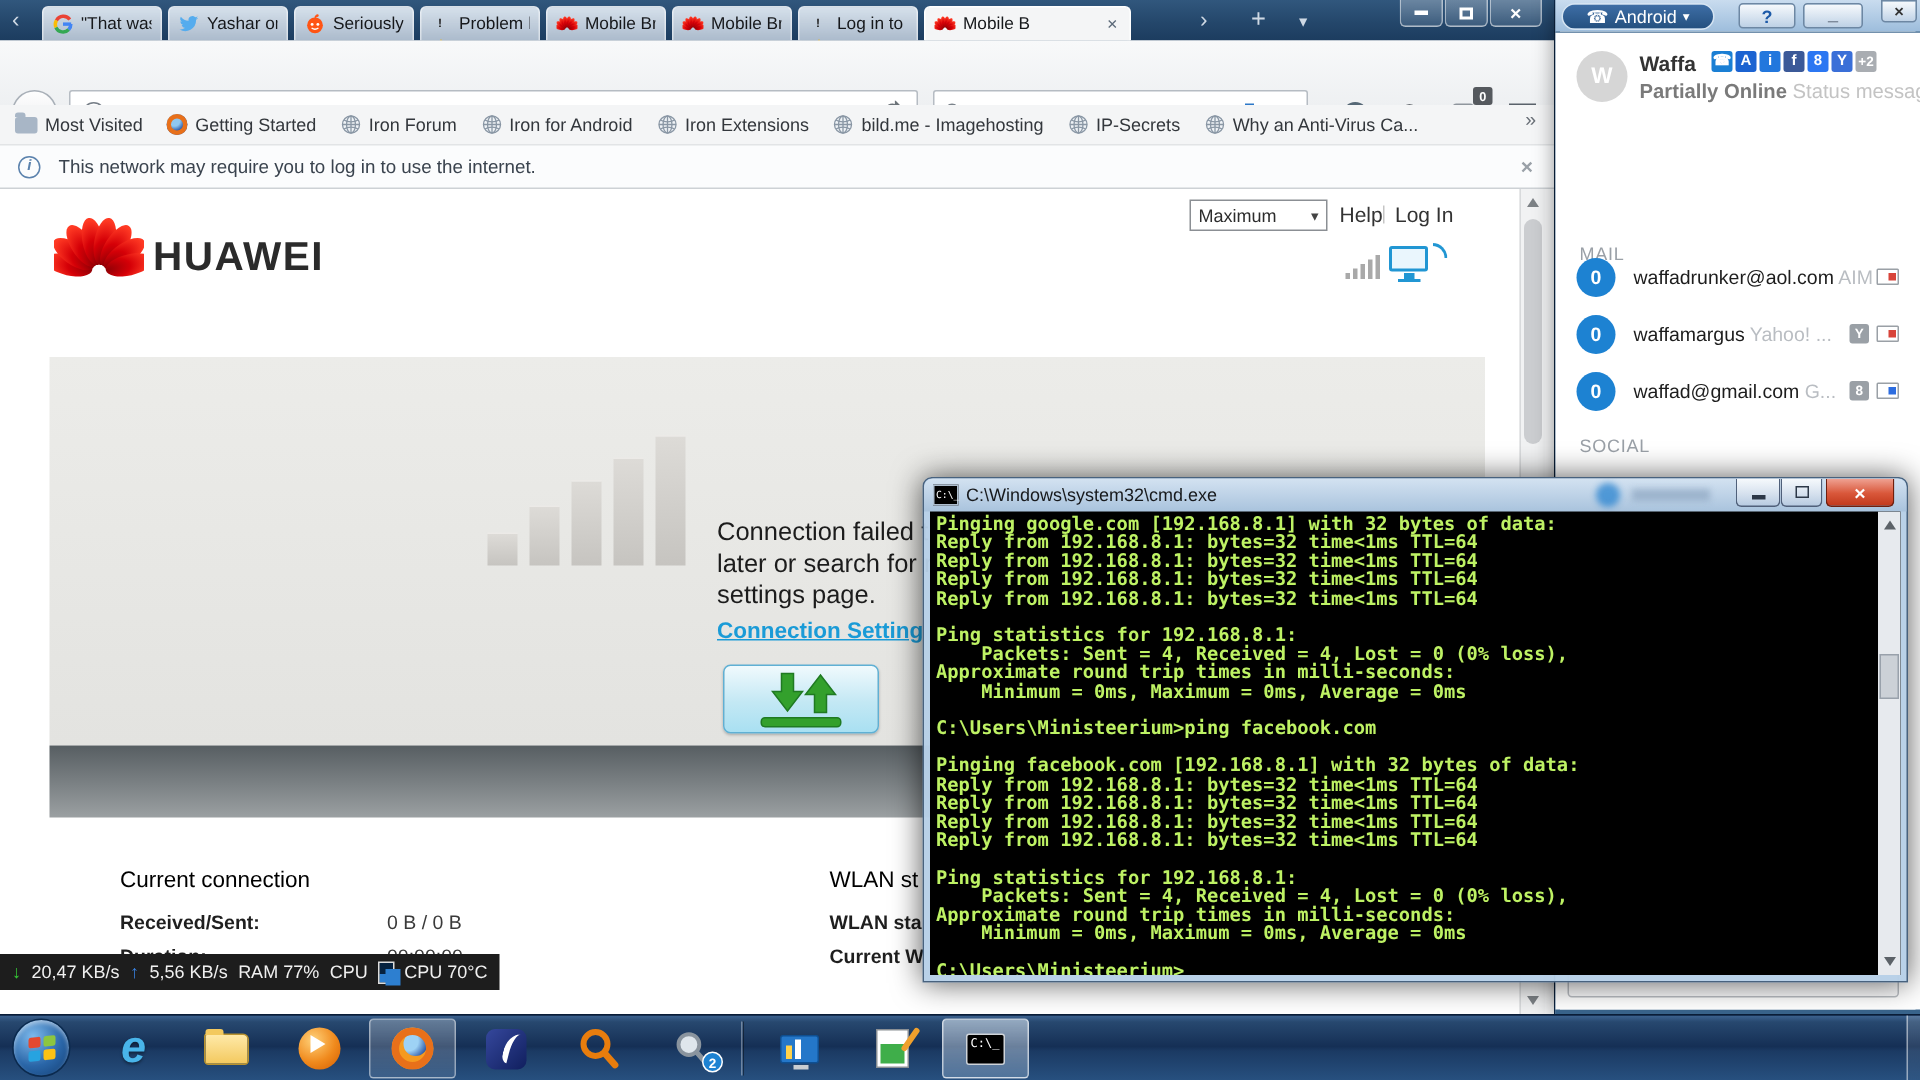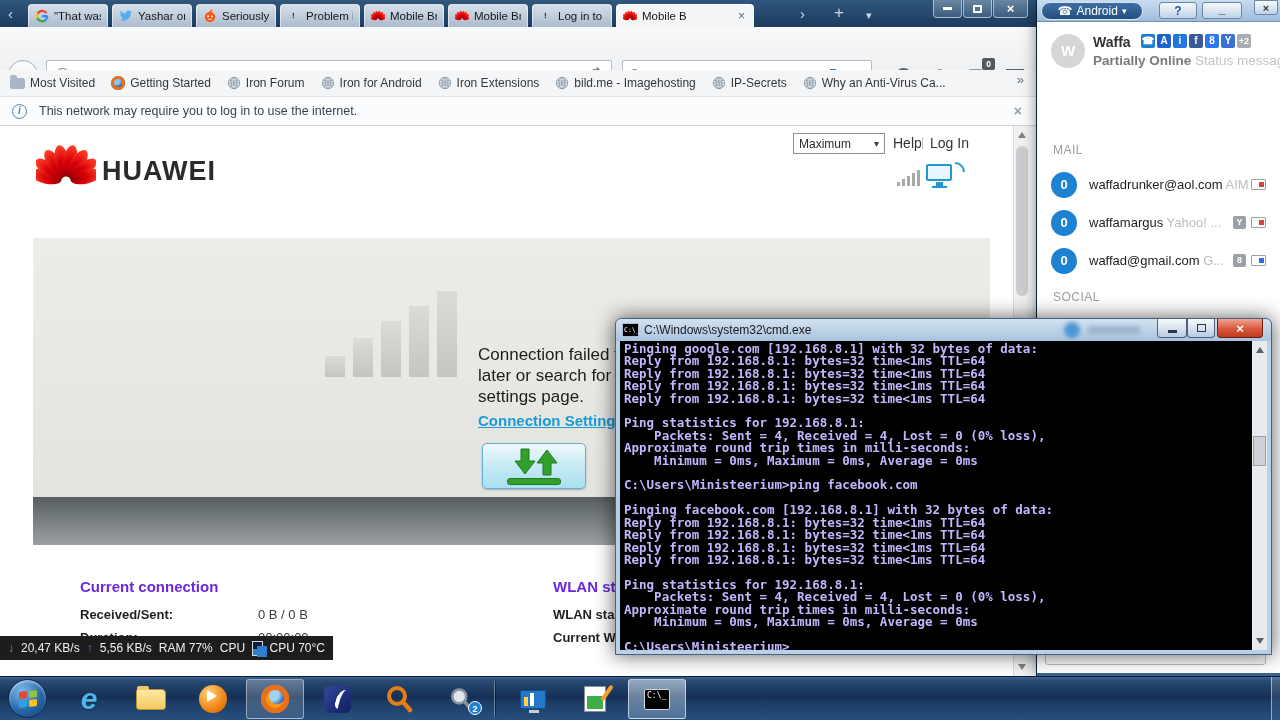--- a/index.html
+++ b/index.html
@@ -73,21 +73,21 @@
 .hw-nav .ni{display:flex;align-items:center;padding:0 24px;color:#fff;font-size:14px;font-weight:bold;border-right:1px dotted rgba(255,255,255,.45)}
 .hw-nav .ni.active{background:#29a9e0;border-right:none}
 .hero{position:absolute;left:33px;top:112px;width:957px;height:259px;background:linear-gradient(#ecece9,#e3e3e0)}
 .hbar{position:absolute;background:linear-gradient(#dddbd7,#c6c4c0);border-top:1px solid #eceae7}
 .hero-title{position:absolute;left:444px;top:28px;font-size:37px;font-weight:bold;color:#141414}
 .hero-para{position:absolute;left:445px;top:106px;font-size:17px;color:#1c1c1c;line-height:21px;white-space:nowrap}
 .hero-link{position:absolute;left:445px;top:174px;font-size:15px;font-weight:bold;color:#1a9bd7;text-decoration:underline;white-space:nowrap}
 .cnbtn{position:absolute;left:449px;top:205px;width:104px;height:46px;border:1px solid #5fb0d4;border-radius:5px;background:linear-gradient(#f0fafd,#c3e8f4 55%,#a9e0f2);display:flex;flex-direction:column;align-items:center;justify-content:center;box-shadow:0 1px 2px rgba(0,0,0,.25)}
 .cnbar{width:54px;height:7px;background:#33a02c;border:1px solid #1f7a22;border-radius:3px;margin-top:2px}
 .darkband{position:absolute;left:33px;top:371px;width:957px;height:48px;background:linear-gradient(#575e62,#9ba0a2)}
-.sec-title{position:absolute;font-size:15px;font-weight:bold;color:#6d28d9;white-space:nowrap}
+.sec-title{position:absolute;font-size:15px;font-weight:normal;color:#000000;white-space:nowrap}
 .sec-label{position:absolute;font-size:13px;font-weight:bold;color:#1f1f1f;white-space:nowrap}
 .sec-value{position:absolute;font-size:13px;color:#3a3a3a;white-space:nowrap}
 .vscroll{position:absolute;left:1013px;top:126px;width:17px;height:550px;background:#f1f2f3;border-left:1px solid #d8dadc}
 .vthumb{position:absolute;left:2px;top:20px;width:12px;height:150px;background:#cbcdd0;border-radius:6px}
 .varr{position:absolute;left:4px;width:0;height:0;border-left:4.5px solid transparent;border-right:4.5px solid transparent}
 .varr.up{top:6px;border-bottom:6px solid #7d8286}
 .varr.dn{bottom:6px;border-top:6px solid #7d8286}
 
 
 .netmeter{position:absolute;left:0;top:636px;width:333px;height:24px;background:#1d1d1d;z-index:2;display:flex;align-items:center;gap:7px;padding:0 8px;color:#f0f0f0;font-size:12px;white-space:nowrap}
@@ -127,21 +127,21 @@
 .cmd-title{position:absolute;left:0;top:0;width:100%;height:22px;border-radius:6px 6px 0 0;background:linear-gradient(#d3e2f1,#a9c3dd);overflow:hidden}
 .cmd-deco1{position:absolute;left:448px;top:3px;width:16px;height:16px;border-radius:50%;background:#2a84d0;filter:blur(2px);opacity:.75}
 .cmd-deco2{position:absolute;left:472px;top:7px;width:52px;height:8px;background:#8fa7c2;filter:blur(2px);opacity:.7}
 .cmd-ico{position:absolute;left:6px;top:4px;width:17px;height:14px;background:#000;border:1px solid #aebecf;color:#fff;font-family:"DejaVu Sans Mono",monospace;font-size:6.5px;line-height:12px;padding-left:1px}
 .cmd-text{position:absolute;left:28px;top:4px;font-size:12px;color:#17191c}
 .cbtn{position:absolute;top:0;height:19px;border:1px solid #50607a;border-top:none;border-radius:0 0 4px 4px;background:linear-gradient(rgba(255,255,255,.8),rgba(190,205,225,.55));display:flex;align-items:center;justify-content:center}
 .cbtn .bar{width:9px;height:3px;background:#2c3848;margin-top:6px}
 .cbtn .sq{width:9px;height:8px;border:1.6px solid #2c3848}
 .cbtn.close{background:linear-gradient(#f0a394,#d9573a 55%,#c23a1d);border-color:#6f1f0e;color:#fff;font-size:13px;font-weight:bold}
 .console{position:absolute;left:4px;right:4px;top:22px;bottom:4px;background:#000;overflow:hidden;padding:2px 18px 2px 4px}
-.console pre{font-family:"DejaVu Sans Mono",monospace;font-size:12.5px;line-height:12.4px;font-weight:bold;color:#c4b5fd;white-space:pre}
+.console pre{font-family:"DejaVu Sans Mono",monospace;font-size:12.5px;line-height:12.4px;font-weight:bold;color:#bef264;white-space:pre}
 .cscroll{position:absolute;right:0;top:0;bottom:0;width:15px;background:#e7eaee}
 .cthumb{position:absolute;left:1px;top:95px;width:13px;height:30px;background:#ccd1d7;border:1px solid #99a1ab}
 .carr{position:absolute;left:3.5px;width:0;height:0;border-left:4px solid transparent;border-right:4px solid transparent}
 .carr.up{top:6px;border-bottom:6px solid #5c6268}
 .carr.dn{bottom:6px;border-top:6px solid #5c6268}
 
 
 .taskbar{position:absolute;left:0;top:676px;width:1280px;height:44px;z-index:5;background:linear-gradient(180deg,#3d6391 0%,#27486f 10%,#152f55 48%,#1b3a63 55%,#27507f 100%);border-top:1px solid #0a1d38}
 .orb{position:absolute;left:8px;top:2px;width:39px;height:39px;border-radius:50%;background:radial-gradient(circle at 35% 30%,#7db9ec,#2a66a8 55%,#123c70);border:1px solid #0b2a4e;box-shadow:inset 0 2px 3px rgba(255,255,255,.5)}
 .flag{position:absolute;left:10px;top:11px;width:18px;height:16px;display:grid;grid-template-columns:8px 8px;grid-template-rows:7px 7px;gap:1.5px;transform:skewY(-6deg)}
@@ -511,21 +511,21 @@
         <span class="svc" style="background:#1b63d1">A</span>
         <span class="svc" style="background:#2277dd">i</span>
         <span class="svc" style="background:#3b5998">f</span>
         <span class="svc" style="background:#2c77f2">8</span>
         <span class="svc" style="background:#3a6fd8">Y</span>
         <span class="svc gray">+2</span>
       </div>
       <div class="tr-status">
         <span>Partially Online</span> <span class="dim">Status messag...</span>
       </div>
-      <span class="tr-h" style="top:121px">MAIL</span>
+      <span class="tr-h" style="top:140px">MAIL</span>
 
       <div class="mrow" style="top:148px">
         <span class="mcount">0</span>
         <span class="maddr"><span>waffadrunker@aol.com</span> <span class="hint">AIM</span></span>
         <span class="menv">
             <i style="background:#d8443a"></i>
           </span>
       </div>
       <div class="mrow" style="top:186px">
         <span class="mcount">0</span>

